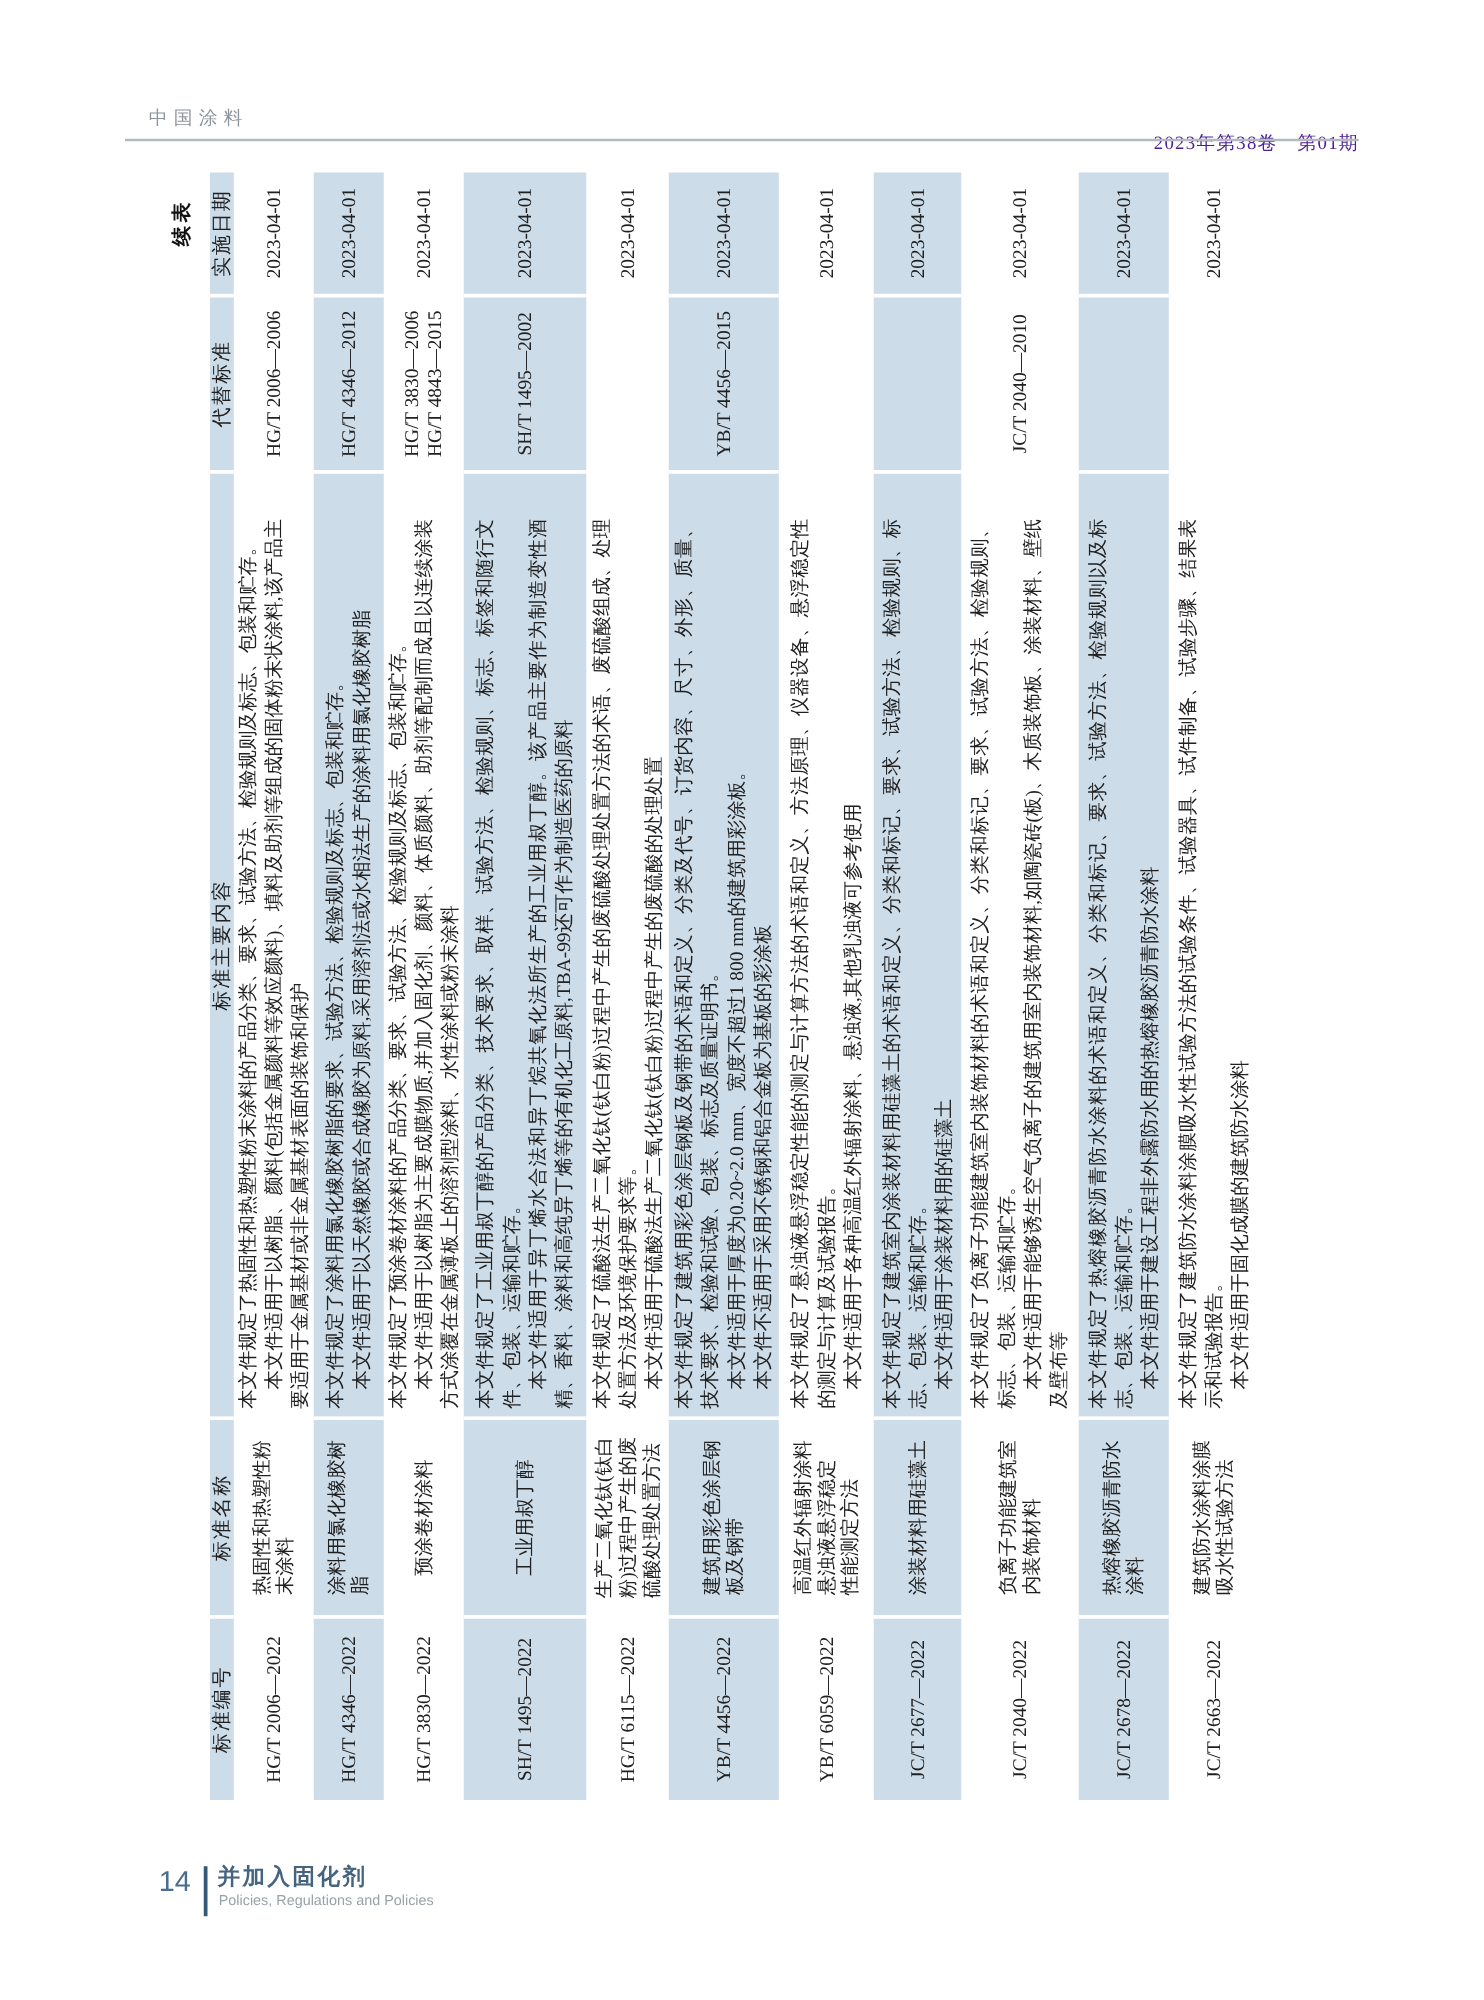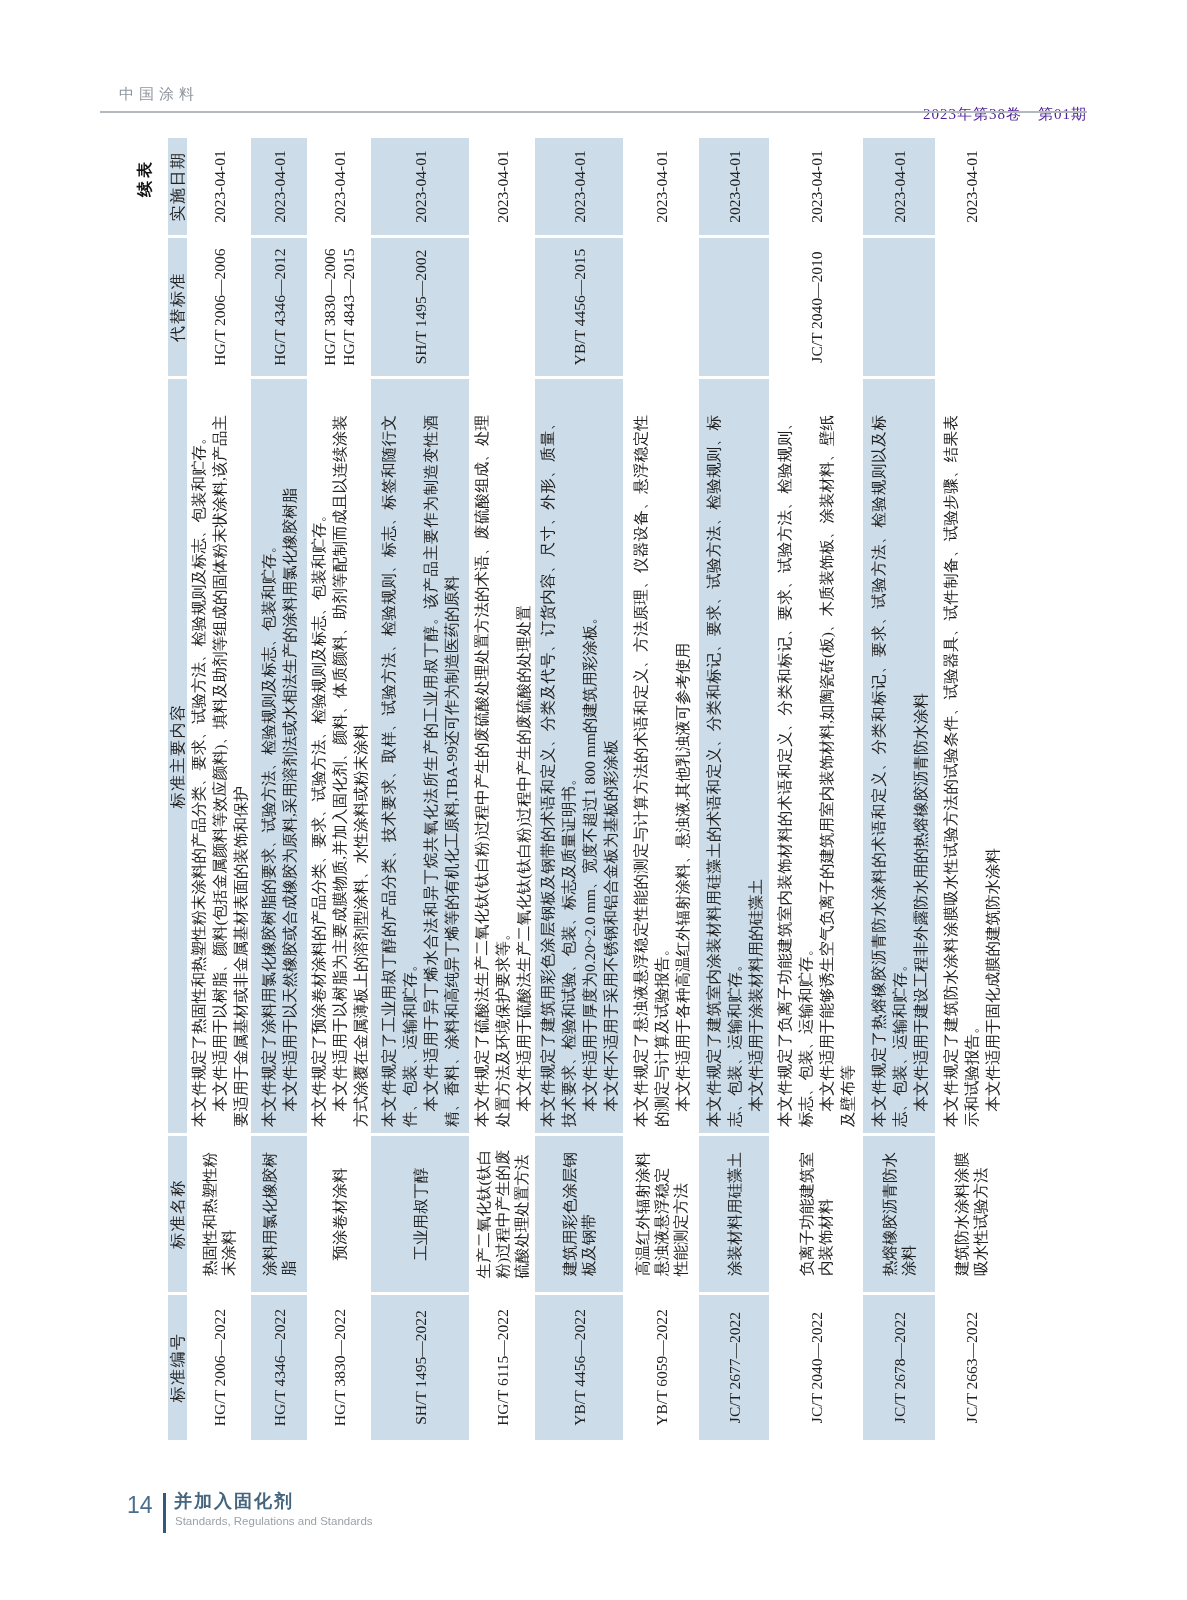--- a/index.html
+++ b/index.html
@@ -234,13 +234,13 @@
         </div>
         <div class="cell c-repl"></div>
         <div class="cell c-date">2023-04-01</div>
       </div>
     </div>
 </div>
 
 <div class="footer-page-number">14</div>
 <div class="footer-divider"></div>
 <div class="footer-section-cn">并加入固化剂</div>
-<div class="footer-section-en">Standards, Regulations and Standards</div>
+<div class="footer-section-en">Policies, Regulations and Policies</div>
 
 </body></html>

